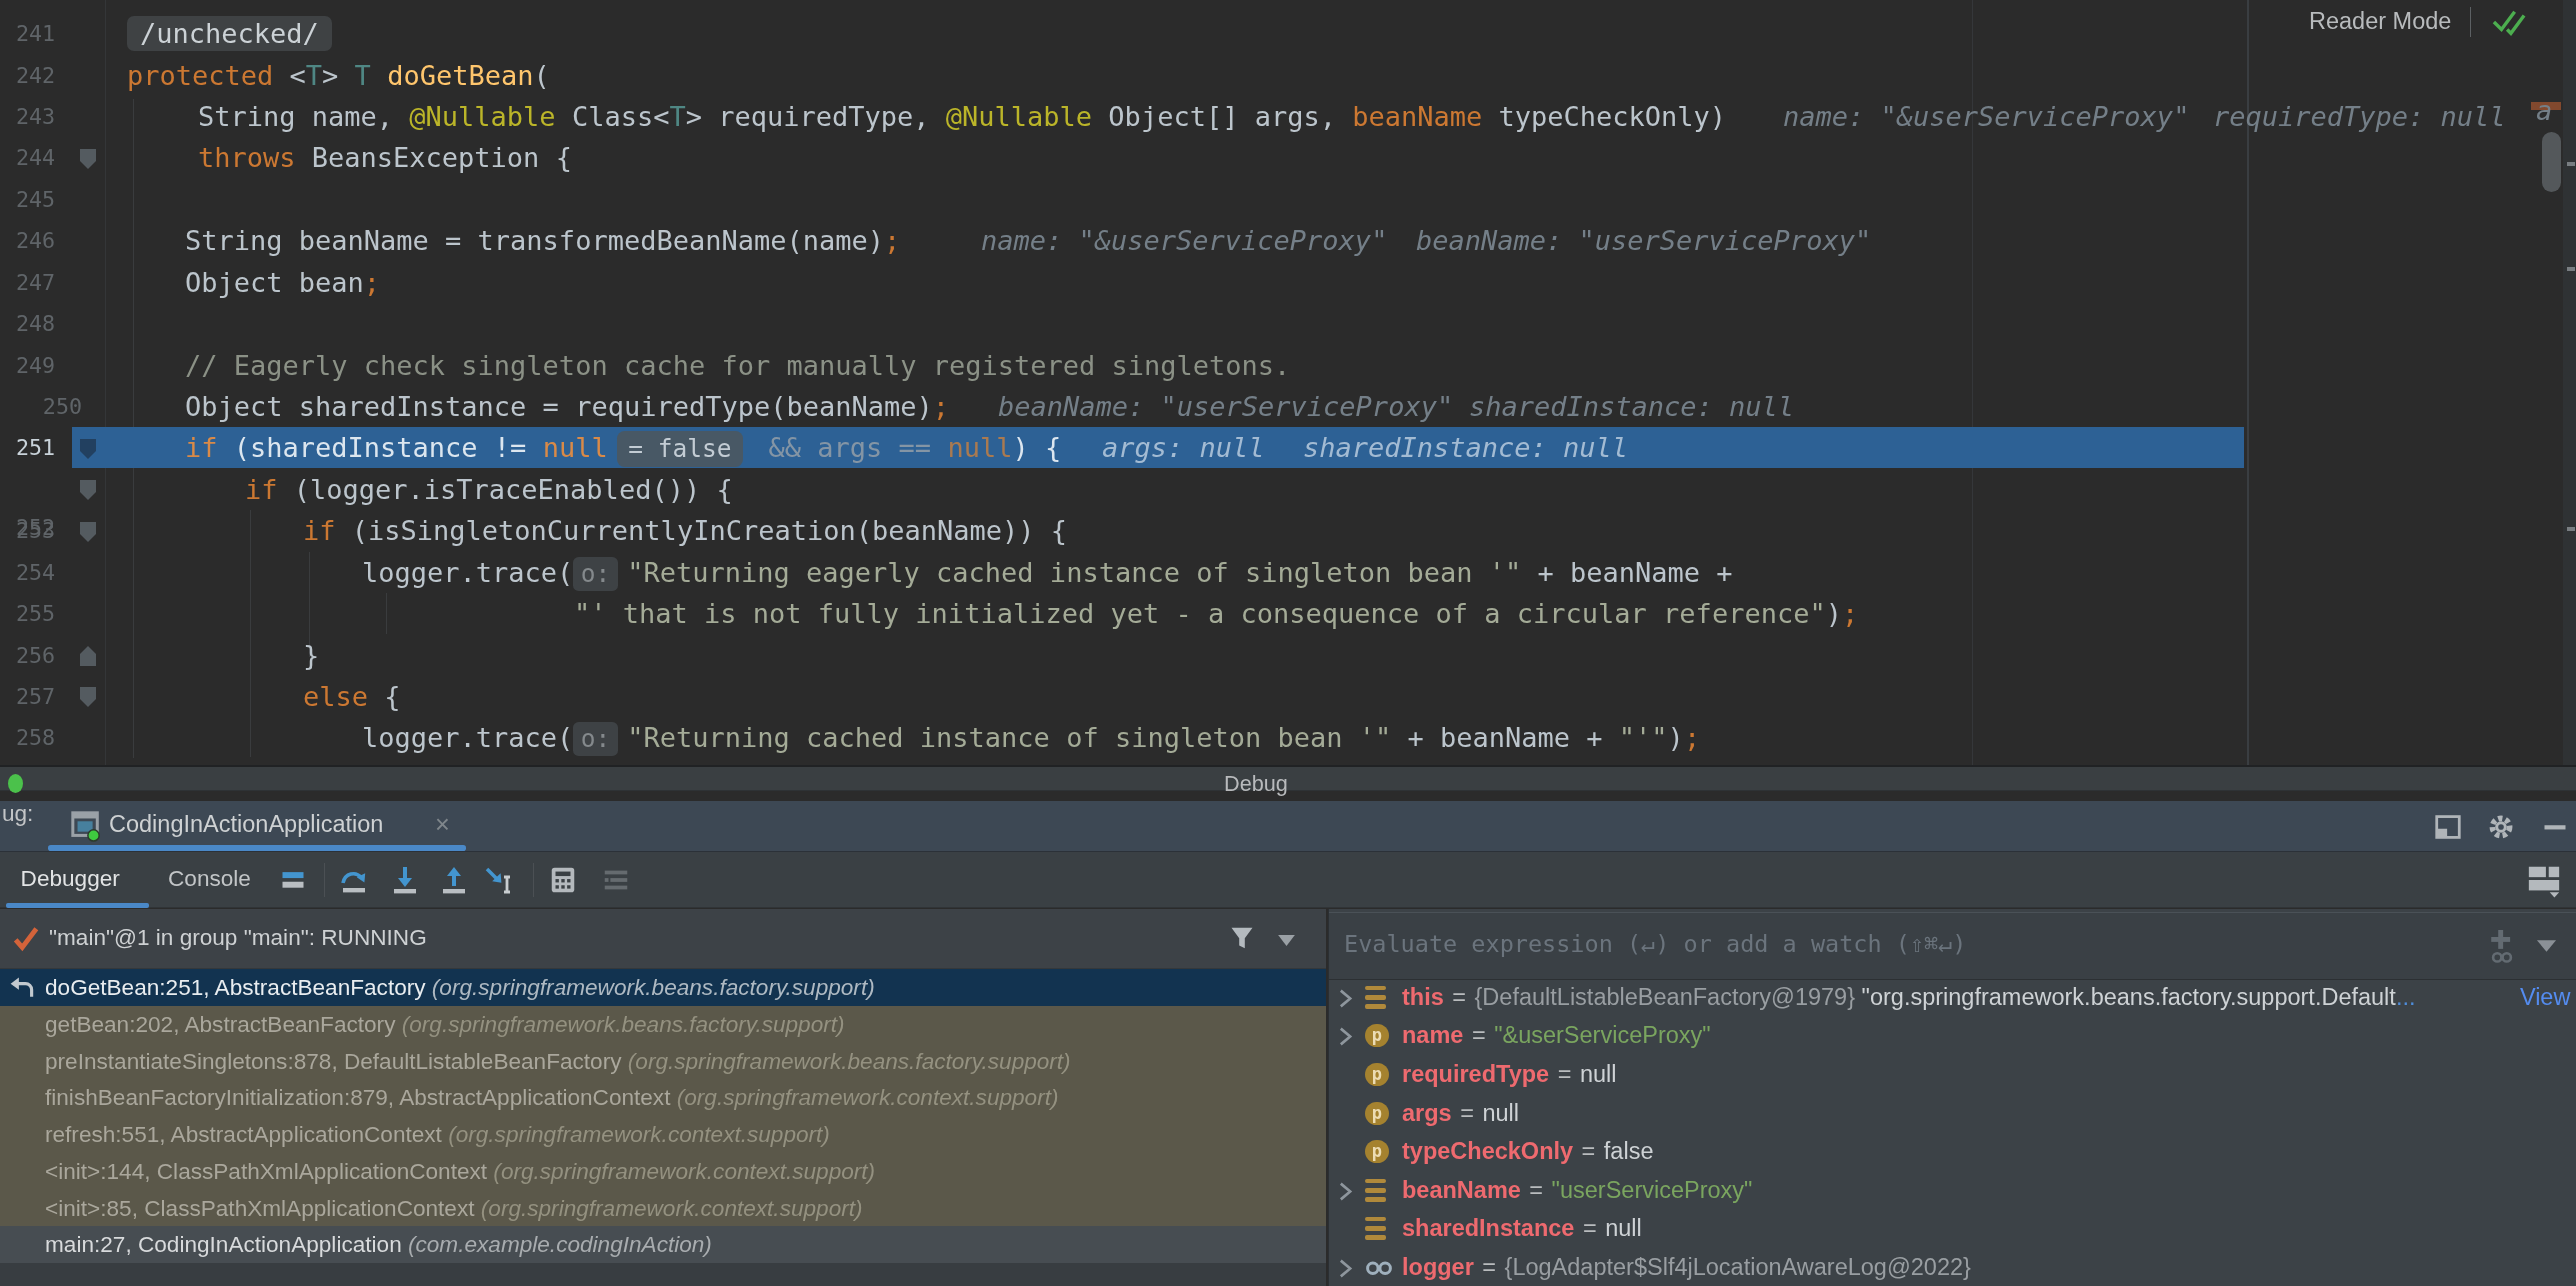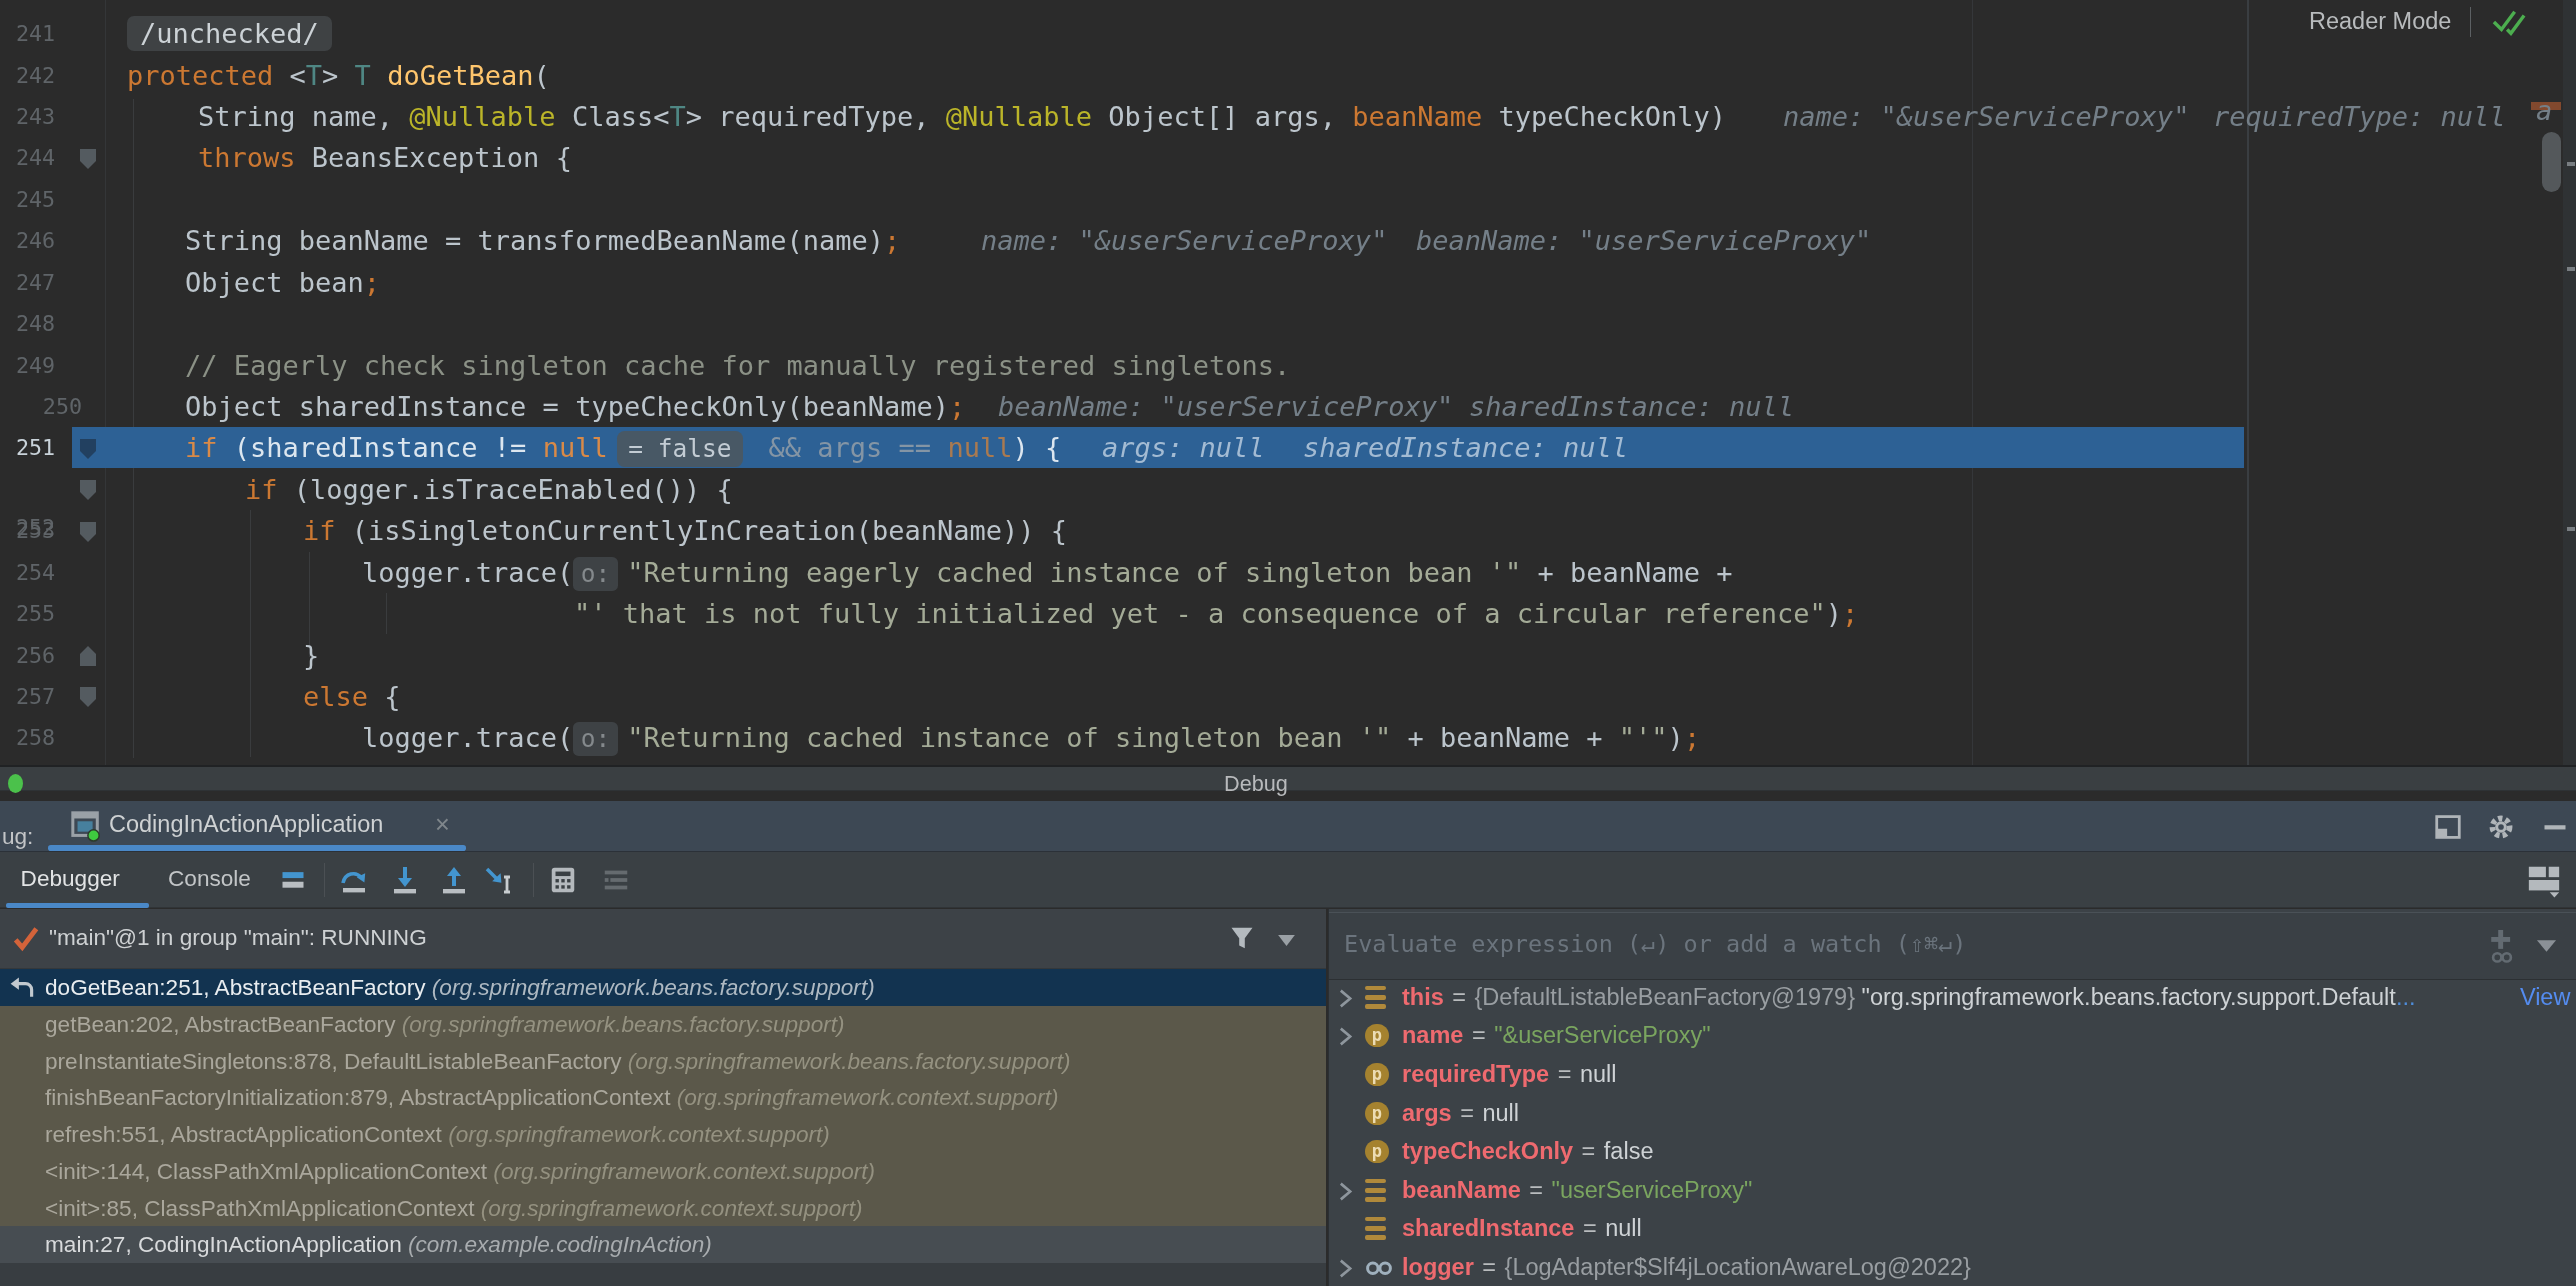--- a/index.html
+++ b/index.html
@@ -57,21 +57,21 @@
   
   .splitter { position:absolute; left:0; top:765px; width:2576px; height:1.9px; background:#202224; }
   .bar1 { position:absolute; left:0; top:767px; width:2576px; height:24px; background:#3a3f42;
           border-bottom:0.9px solid #2e3235; }
   .green-dot { position:absolute; left:7.5px; top:6.6px; width:15px; height:19px; border-radius:50%;
                background:#4bc14b; }
   .bar1-title { position:absolute; left:1224px; top:3.8px; font-size:21.7px; color:#b8babc; }
 
   .bar2 { position:absolute; left:0; top:801px; width:2576px; height:51px; background:#3d4854;
           border-bottom:0.9px solid #2b3138; }
-  .clip-label { position:absolute; left:1.9px; top:23px; font-size:22.6px; color:#c3c5c7; }
+  .clip-label { position:absolute; left:1.9px; top:0; font-size:22.6px; color:#c3c5c7; }
   .dtab { position:absolute; left:47px; top:0; width:443px; height:51px; }
   .dtab-label { position:absolute; left:62px; top:10.4px; font-size:23.5px; color:#ced1d3; }
   .dtab-close { position:absolute; left:388px; top:9.4px; font-size:25.4px; color:#7f868b; }
   .dtab-underline { position:absolute; left:0.9px; top:44px; width:418px; height:5.6px;
                     border-radius:2.8px; background:#4a88c7; }
   .bar2-icons { position:absolute; right:7.5px; top:0; height:51px; display:flex; align-items:center; gap:24.5px; }
 
   .bar3 { position:absolute; left:0; top:852px; width:2576px; height:56px; background:#3a4044;
           border-bottom:0.9px solid #303437; }
   .tab-debugger { position:absolute; left:5.6px; top:0; width:143px; height:56px; }
@@ -160,21 +160,21 @@
         <div class="lc" style="top: 220px; left: 185px;"><span class="pln">String beanName = transformedBeanName(name)</span><span class="semi">;</span></div>
         <span class="ihint" style="left: 981px; top: 220px;">name: "&amp;userServiceProxy"</span>
         <span class="ihint" style="left: 1416px; top: 220px;">beanName: "userServiceProxy"</span>
         <span class="lnum" style="top: 262px;">247</span>
         <div class="lc" style="top: 262px; left: 185px;"><span class="pln">Object bean</span><span class="semi">;</span></div>
         <span class="lnum" style="top: 303px;">248</span>
         <div class="lc" style="top: 303px; left: 185px;"></div>
         <span class="lnum" style="top: 345px;">249</span>
         <div class="lc" style="top: 345px; left: 185px;"><span class="com">// Eagerly check singleton cache for manually registered singletons.</span></div>
         <span class="lnum" style="top: 386px; text-align: right;">250</span>
-        <div class="lc" style="top: 386px; left: 185px;"><span class="pln">Object sharedInstance = typeCheckOnly(beanName)</span><span class="semi">;</span></div>
+        <div class="lc" style="top: 386px; left: 185px;"><span class="pln">Object sharedInstance = requiredType(beanName)</span><span class="semi">;</span></div>
         <span class="ihint" style="left: 998px; top: 386px;">beanName: "userServiceProxy"</span>
         <span class="ihint" style="left: 1469px; top: 386px;">sharedInstance: null</span>
         <div class="exec-band" style="top: 427px;"></div>
         <span class="lnum on" style="top: 427px;">251</span>
         <span class="fold-ic down dark" style="top: 439px;"></span>
         <div class="lc exec" style="top: 427px; left: 185px;"><span class="kw">if</span><span class="pln"> (sharedInstance != </span><span class="kw">null</span><span class="badge">= false</span><span class="dim"> &amp;&amp; args == </span><span class="dimkw">null</span><span class="pln">) {</span></div>
         <span class="ihint on" style="left: 1102px; top: 427px;">args: null</span>
         <span class="ihint on" style="left: 1303px; top: 427px;">sharedInstance: null</span>
         <span class="lnum" style="top: 469px; margin-top: 38px;">252</span>
         <span class="fold-ic down" style="top: 480px;"></span>

